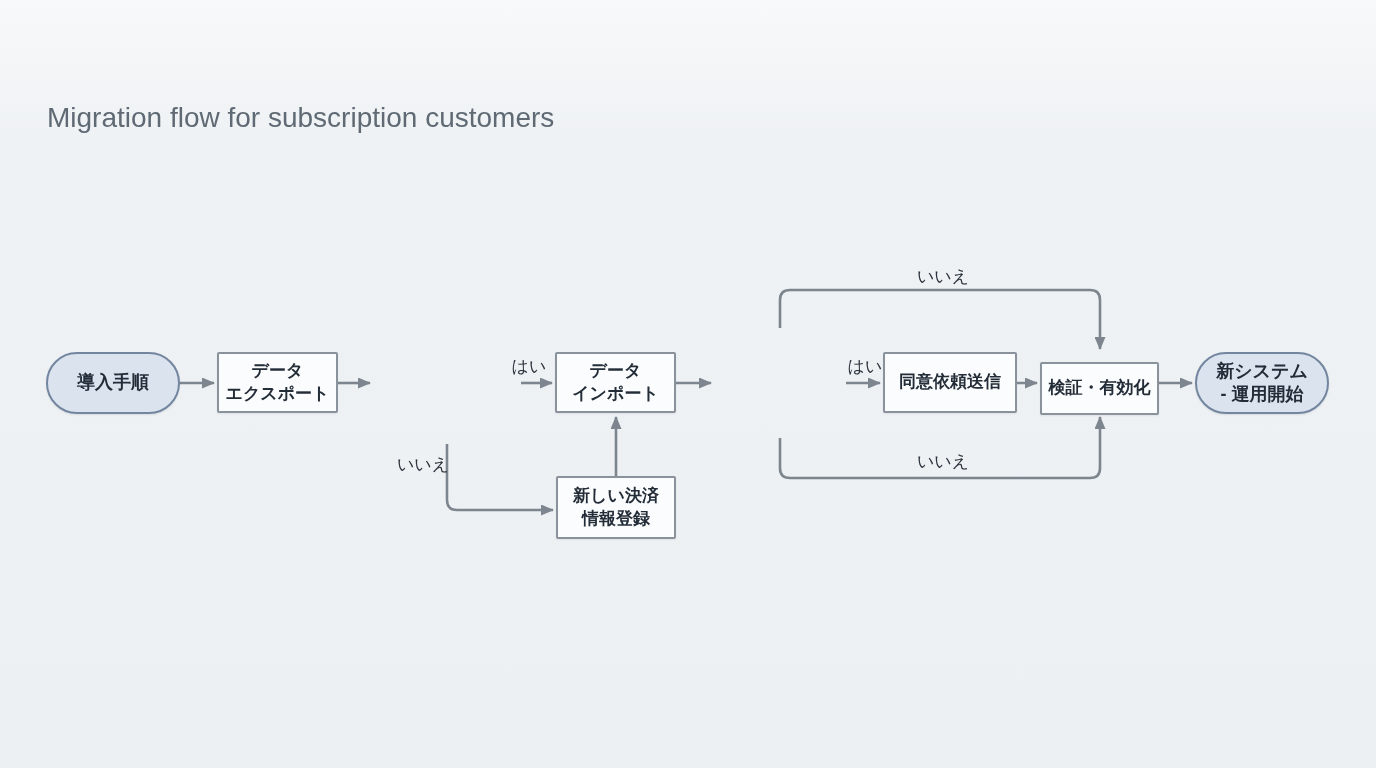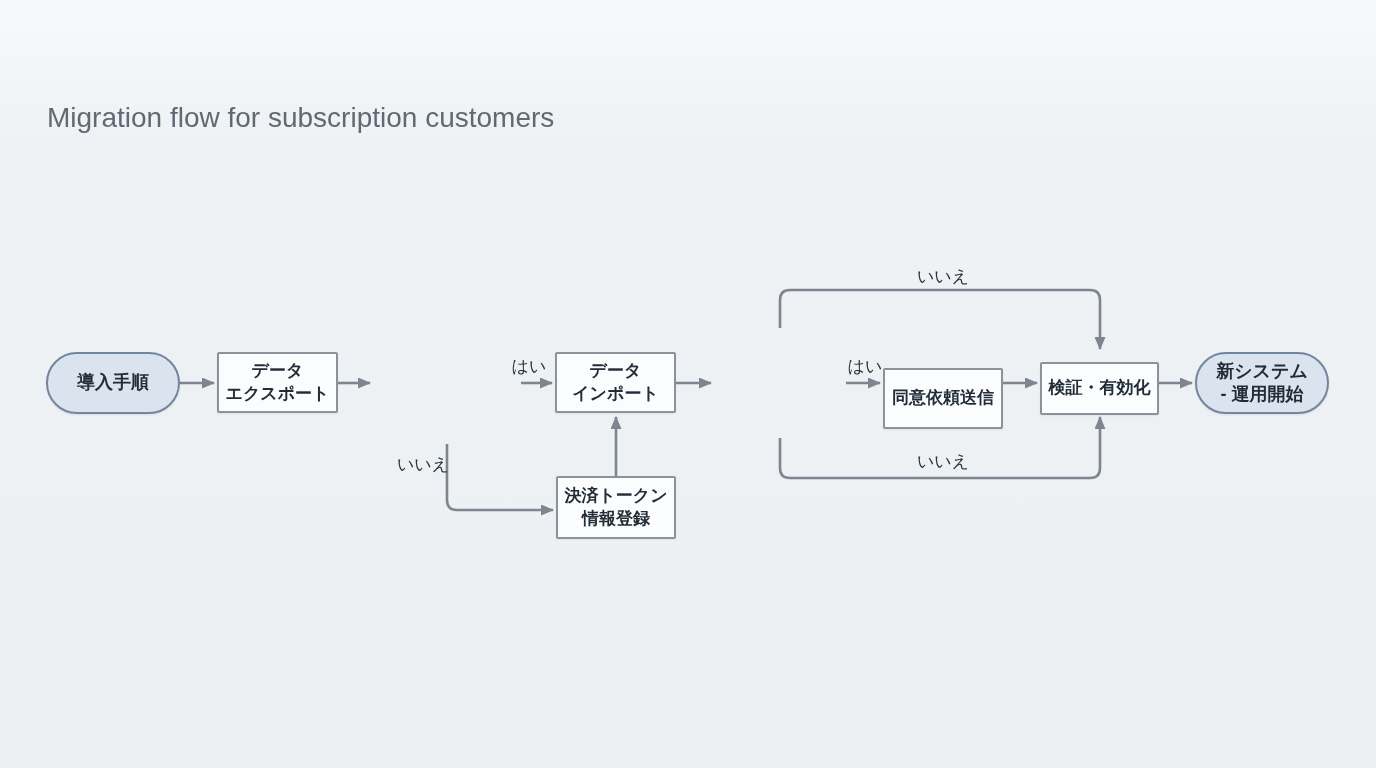--- a/index.html
+++ b/index.html
@@ -92,26 +92,26 @@
 エクスポート</div>
   </div>
 
 
   <div class="node process" style="left:555px;top:352px;width:121px;height:61px">
     <div class="label">データ
 インポート</div>
   </div>
 
   <div class="node process" style="left:556px;top:476px;width:120px;height:63px">
-    <div class="label">決済トークン
+    <div class="label">新しい決済
 情報登録</div>
   </div>
 
 
-  <div class="node process" style="left:883px;top:368px;width:120px;height:61px">
+  <div class="node process" style="left:883px;top:352px;width:134px;height:61px">
     <div class="label">同意依頼送信</div>
   </div>
 
   <div class="node process" style="left:1040px;top:362px;width:119px;height:53px">
     <div class="label">検証・有効化</div>
   </div>
 
   <div class="node terminal" style="left:1195px;top:352px;width:134px;height:62px">
     <div class="label">新システム
 - 運用開始</div>

